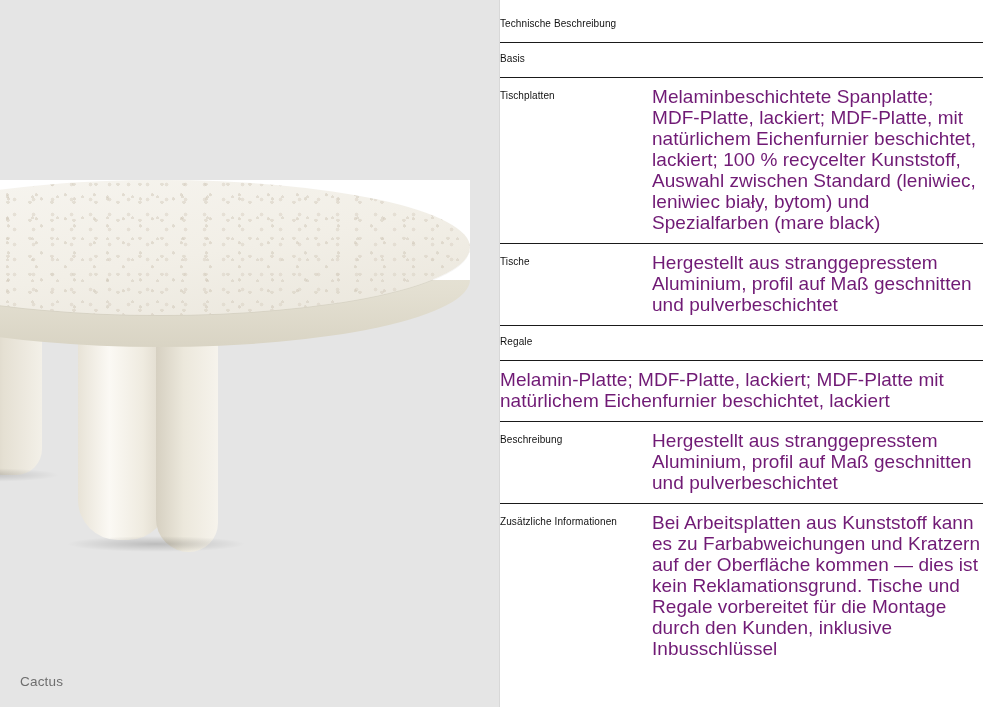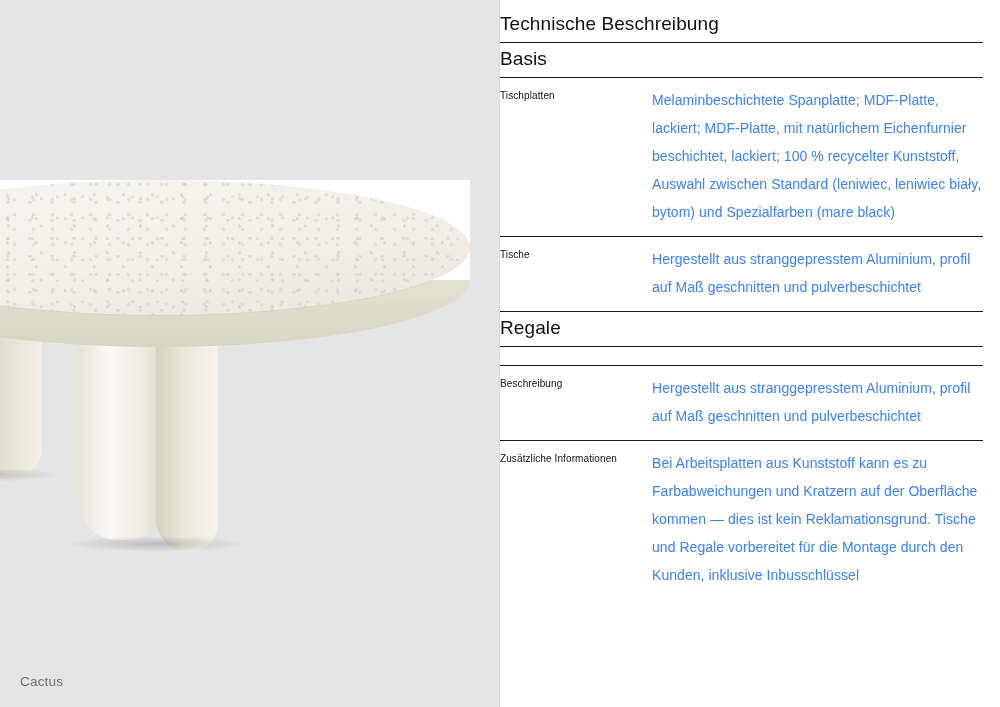--- a/index.html
+++ b/index.html
@@ -146,29 +146,29 @@
   .row .label {
     width: 152px;
     flex: 0 0 152px;
     font-size: 10px;
     line-height: 19px;
     color: #111111;
     letter-spacing: 0.1px;
   }
   .row .value {
     flex: 1;
-    font-size: 14px;
-    line-height: 28px;
-    color: #3b82f6;
+    font-size: 19px;
+    line-height: 21px;
+    color: #701a75;
     letter-spacing: 0.05px;
   }
   .row.single .label { width: auto; flex: 0 0 auto; }
 
   .row-title { padding: 6px 0 9px 0; }
-  .row-title .label { font-size: 19px; }
+  .row-title .label { font-size: 10px; }
 
   
   .divider {
     position: absolute;
     left: 499px;
     top: 0;
     width: 1px;
     height: 707px;
     background: #d8d8d8;
   }
@@ -219,20 +219,21 @@
         <div class="value">Hergestellt aus stranggepresstem Aluminium, profil auf Maß geschnitten und pulverbeschichtet</div>
       </div>
       <div class="rule"></div>
 
       <div class="row row-title single">
         <div class="label">Regale</div>
       </div>
       <div class="rule"></div>
 
       <div class="row">
+        <div class="value">Melamin-Platte; MDF-Platte, lackiert; MDF-Platte mit natürlichem Eichenfurnier beschichtet, lackiert</div>
       </div>
       <div class="rule"></div>
 
       <div class="row">
         <div class="label">Beschreibung</div>
         <div class="value">Hergestellt aus stranggepresstem Aluminium, profil auf Maß geschnitten und pulverbeschichtet</div>
       </div>
       <div class="rule"></div>
 
       <div class="row">

